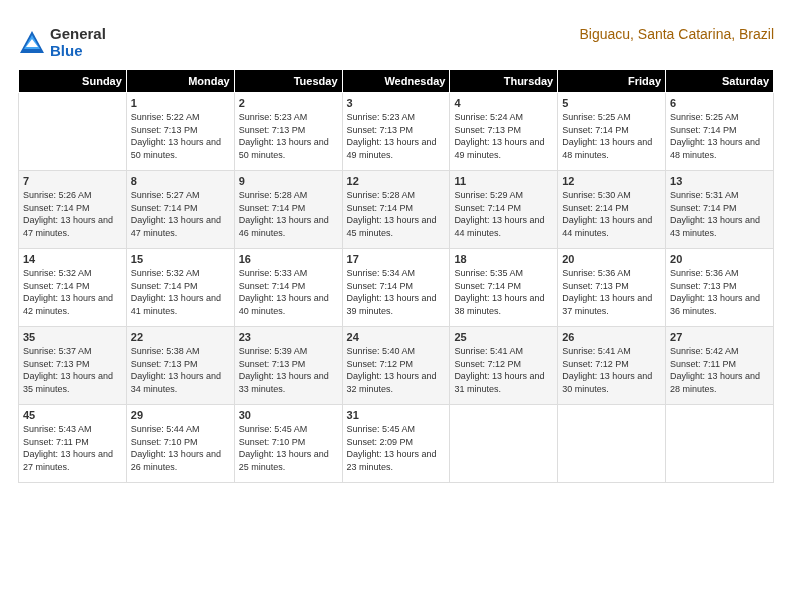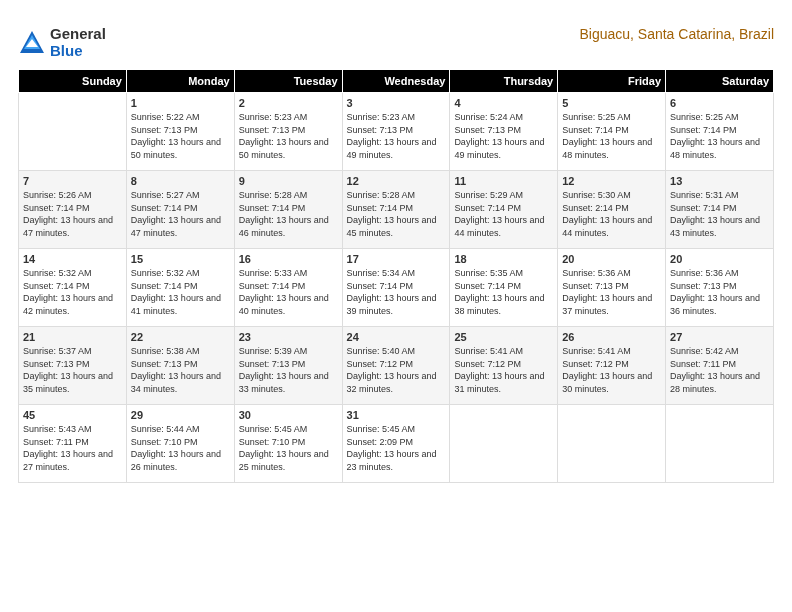--- a/index.html
+++ b/index.html
@@ -275,21 +275,21 @@
           <td>
             <span class="day-num">20</span>
             <div class="day-info">Sunrise: 5:36 AM
 Sunset: 7:13 PM
 Daylight: 13 hours
 and 36 minutes.</div>
           </td>
         </tr>
         <tr>
           <td>
-            <span class="day-num">21</span>
+            <span class="day-num">35</span>
             <div class="day-info">Sunrise: 5:37 AM
 Sunset: 7:13 PM
 Daylight: 13 hours
 and 35 minutes.</div>
           </td>
           <td>
             <span class="day-num">22</span>
             <div class="day-info">Sunrise: 5:38 AM
 Sunset: 7:13 PM
 Daylight: 13 hours

